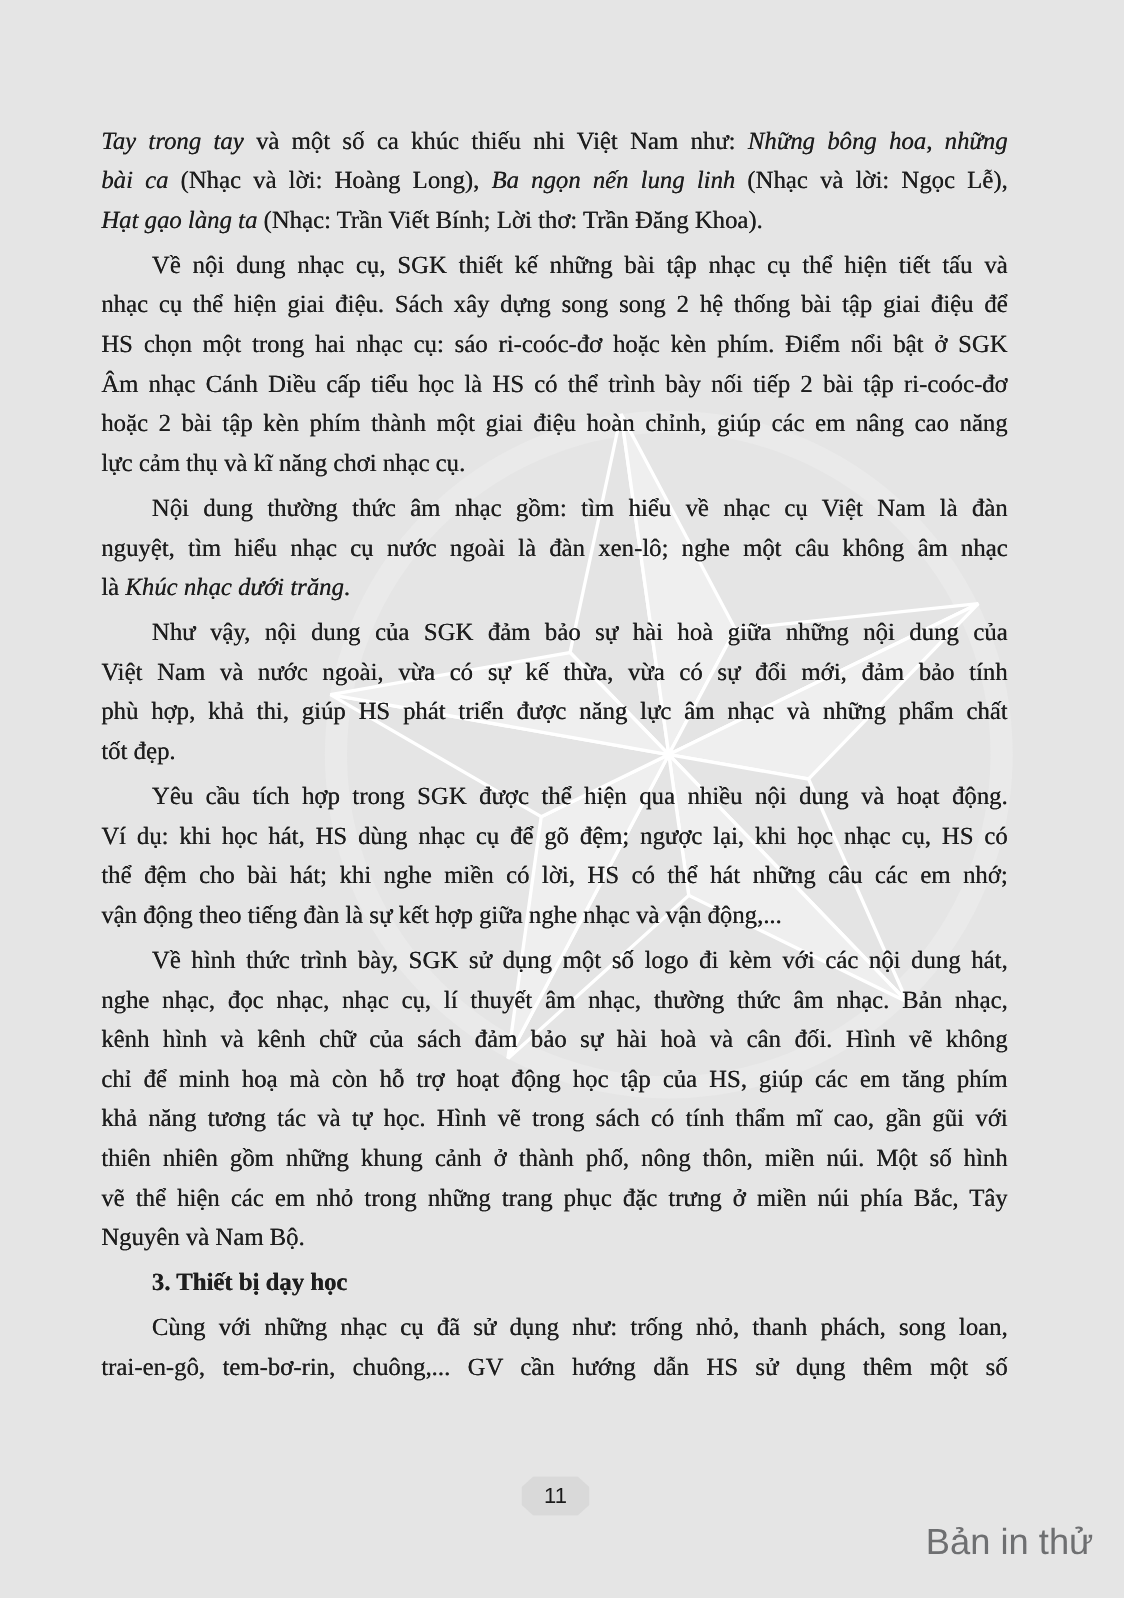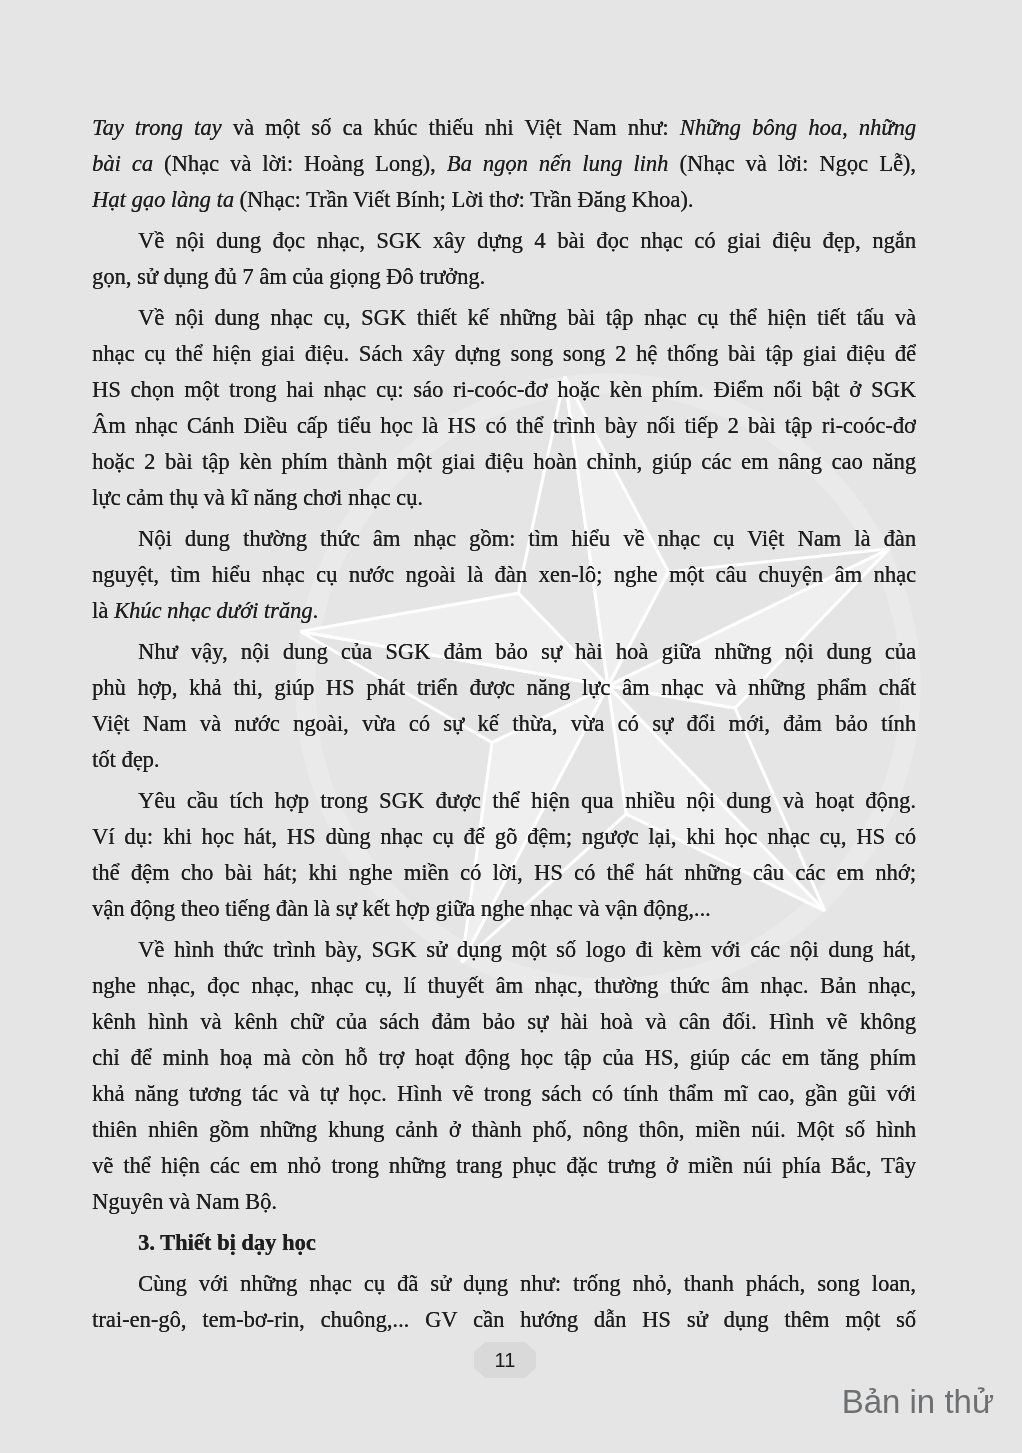--- a/index.html
+++ b/index.html
@@ -65,40 +65,36 @@
     <polygon points="350,348 45,294 261,256" fill="#efefef" stroke="#ffffff" stroke-width="3"></polygon>
   </svg>
 
   <div class="textblock" id="content">
       <div class="para">
         <div class="line j"><span class="it">Tay trong tay</span><span> và một số ca khúc thiếu nhi Việt Nam như: </span><span class="it">Những bông hoa, những</span></div>
         <div class="line j"><span class="it">bài ca</span><span> (Nhạc và lời: Hoàng Long), </span><span class="it">Ba ngọn nến lung linh</span><span> (Nhạc và lời: Ngọc Lễ),</span></div>
         <div class="line"><span class="it">Hạt gạo làng ta</span><span> (Nhạc: Trần Viết Bính; Lời thơ: Trần Đăng Khoa).</span></div>
       </div>
       <div class="para">
-        <div class="line ind j"><span>Về nội dung đọc nhạc, SGK xây dựng 4 bài đọc nhạc có giai điệu đẹp, ngắn</span></div>
-        <div class="line"><span>gọn, sử dụng đủ 7 âm của giọng Đô trưởng.</span></div>
-      </div>
-      <div class="para">
         <div class="line ind j"><span>Về nội dung nhạc cụ, SGK thiết kế những bài tập nhạc cụ thể hiện tiết tấu và</span></div>
         <div class="line j"><span>nhạc cụ thể hiện giai điệu. Sách xây dựng song song 2 hệ thống bài tập giai điệu để</span></div>
         <div class="line j"><span>HS chọn một trong hai nhạc cụ: sáo ri-coóc-đơ hoặc kèn phím. Điểm nổi bật ở SGK</span></div>
         <div class="line j"><span>Âm nhạc Cánh Diều cấp tiểu học là HS có thể trình bày nối tiếp 2 bài tập ri-coóc-đơ</span></div>
         <div class="line j"><span>hoặc 2 bài tập kèn phím thành một giai điệu hoàn chỉnh, giúp các em nâng cao năng</span></div>
         <div class="line"><span>lực cảm thụ và kĩ năng chơi nhạc cụ.</span></div>
       </div>
       <div class="para">
         <div class="line ind j"><span>Nội dung thường thức âm nhạc gồm: tìm hiểu về nhạc cụ Việt Nam là đàn</span></div>
-        <div class="line j"><span>nguyệt, tìm hiểu nhạc cụ nước ngoài là đàn xen-lô; nghe một câu chuyện âm nhạc</span></div>
+        <div class="line j"><span>nguyệt, tìm hiểu nhạc cụ nước ngoài là đàn xen-lô; nghe một câu không âm nhạc</span></div>
         <div class="line"><span>là </span><span class="it">Khúc nhạc dưới trăng</span><span>.</span></div>
       </div>
       <div class="para">
         <div class="line ind j"><span>Như vậy, nội dung của SGK đảm bảo sự hài hoà giữa những nội dung của</span></div>
+        <div class="line j"><span>Việt Nam và nước ngoài, vừa có sự kế thừa, vừa có sự đổi mới, đảm bảo tính</span></div>
         <div class="line j"><span>phù hợp, khả thi, giúp HS phát triển được năng lực âm nhạc và những phẩm chất</span></div>
-        <div class="line j"><span>Việt Nam và nước ngoài, vừa có sự kế thừa, vừa có sự đổi mới, đảm bảo tính</span></div>
         <div class="line"><span>tốt đẹp.</span></div>
       </div>
       <div class="para">
         <div class="line ind j"><span>Yêu cầu tích hợp trong SGK được thể hiện qua nhiều nội dung và hoạt động.</span></div>
         <div class="line j"><span>Ví dụ: khi học hát, HS dùng nhạc cụ để gõ đệm; ngược lại, khi học nhạc cụ, HS có</span></div>
         <div class="line j"><span>thể đệm cho bài hát; khi nghe miền có lời, HS có thể hát những câu các em nhớ;</span></div>
         <div class="line"><span>vận động theo tiếng đàn là sự kết hợp giữa nghe nhạc và vận động,...</span></div>
       </div>
       <div class="para">
         <div class="line ind j"><span>Về hình thức trình bày, SGK sử dụng một số logo đi kèm với các nội dung hát,</span></div>

